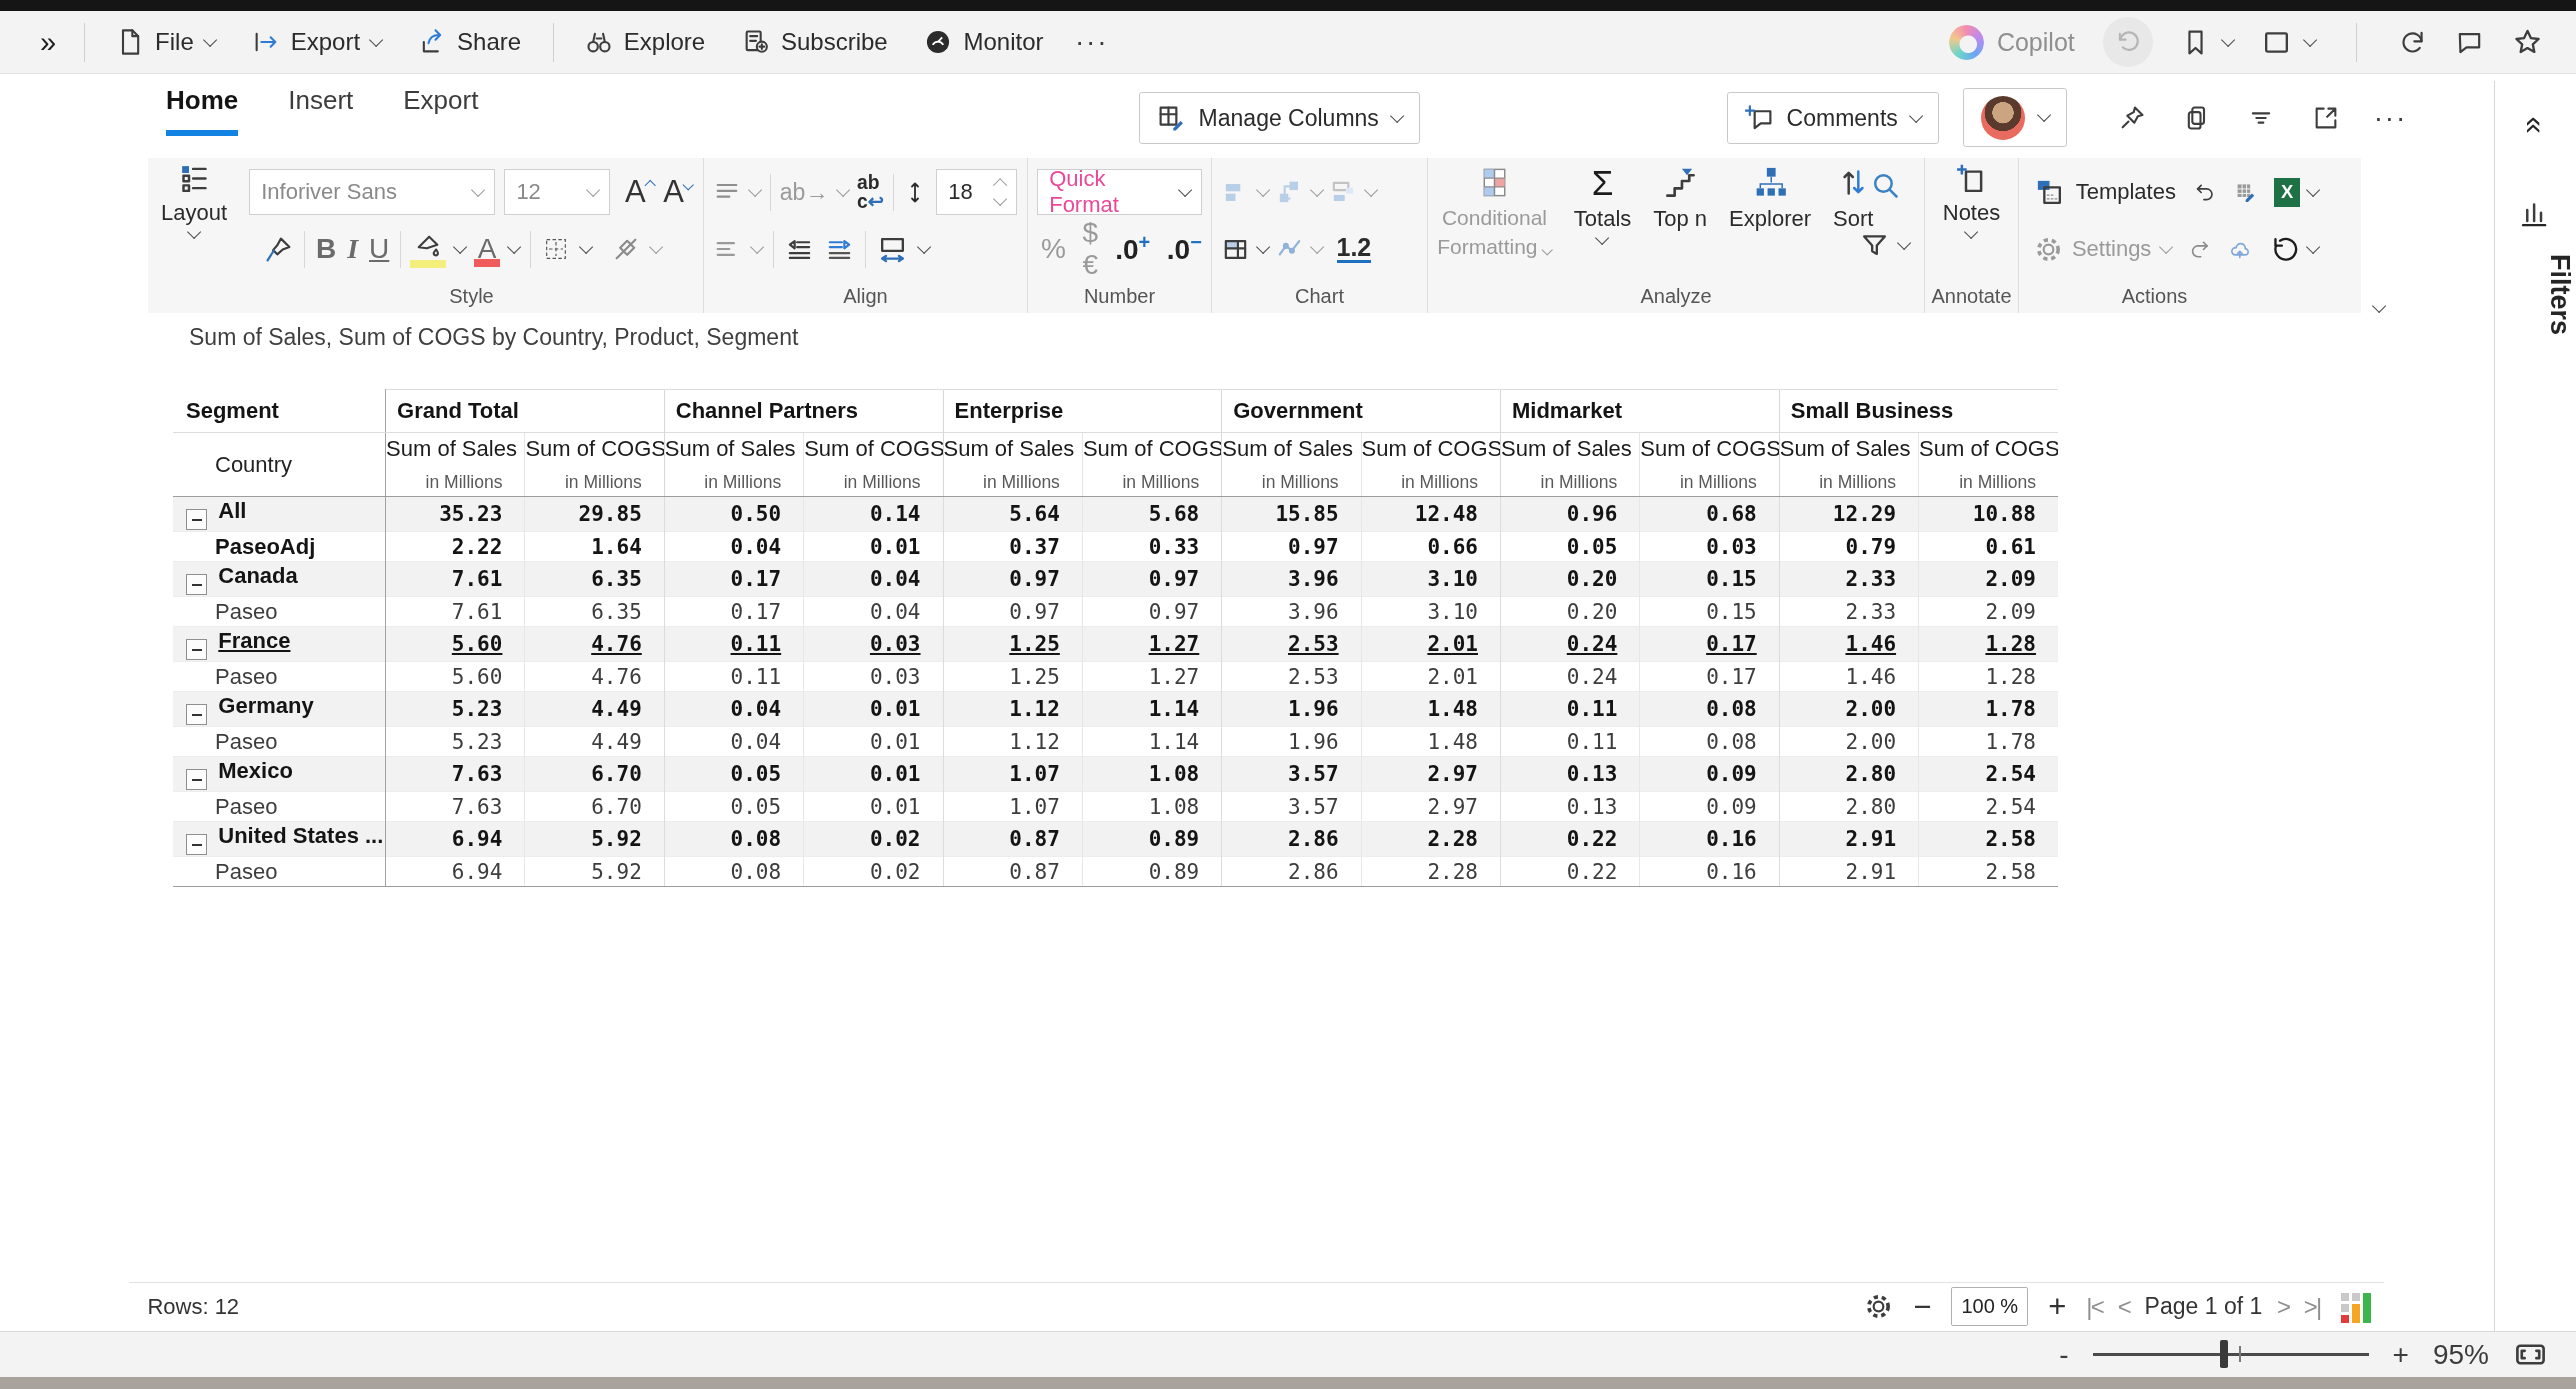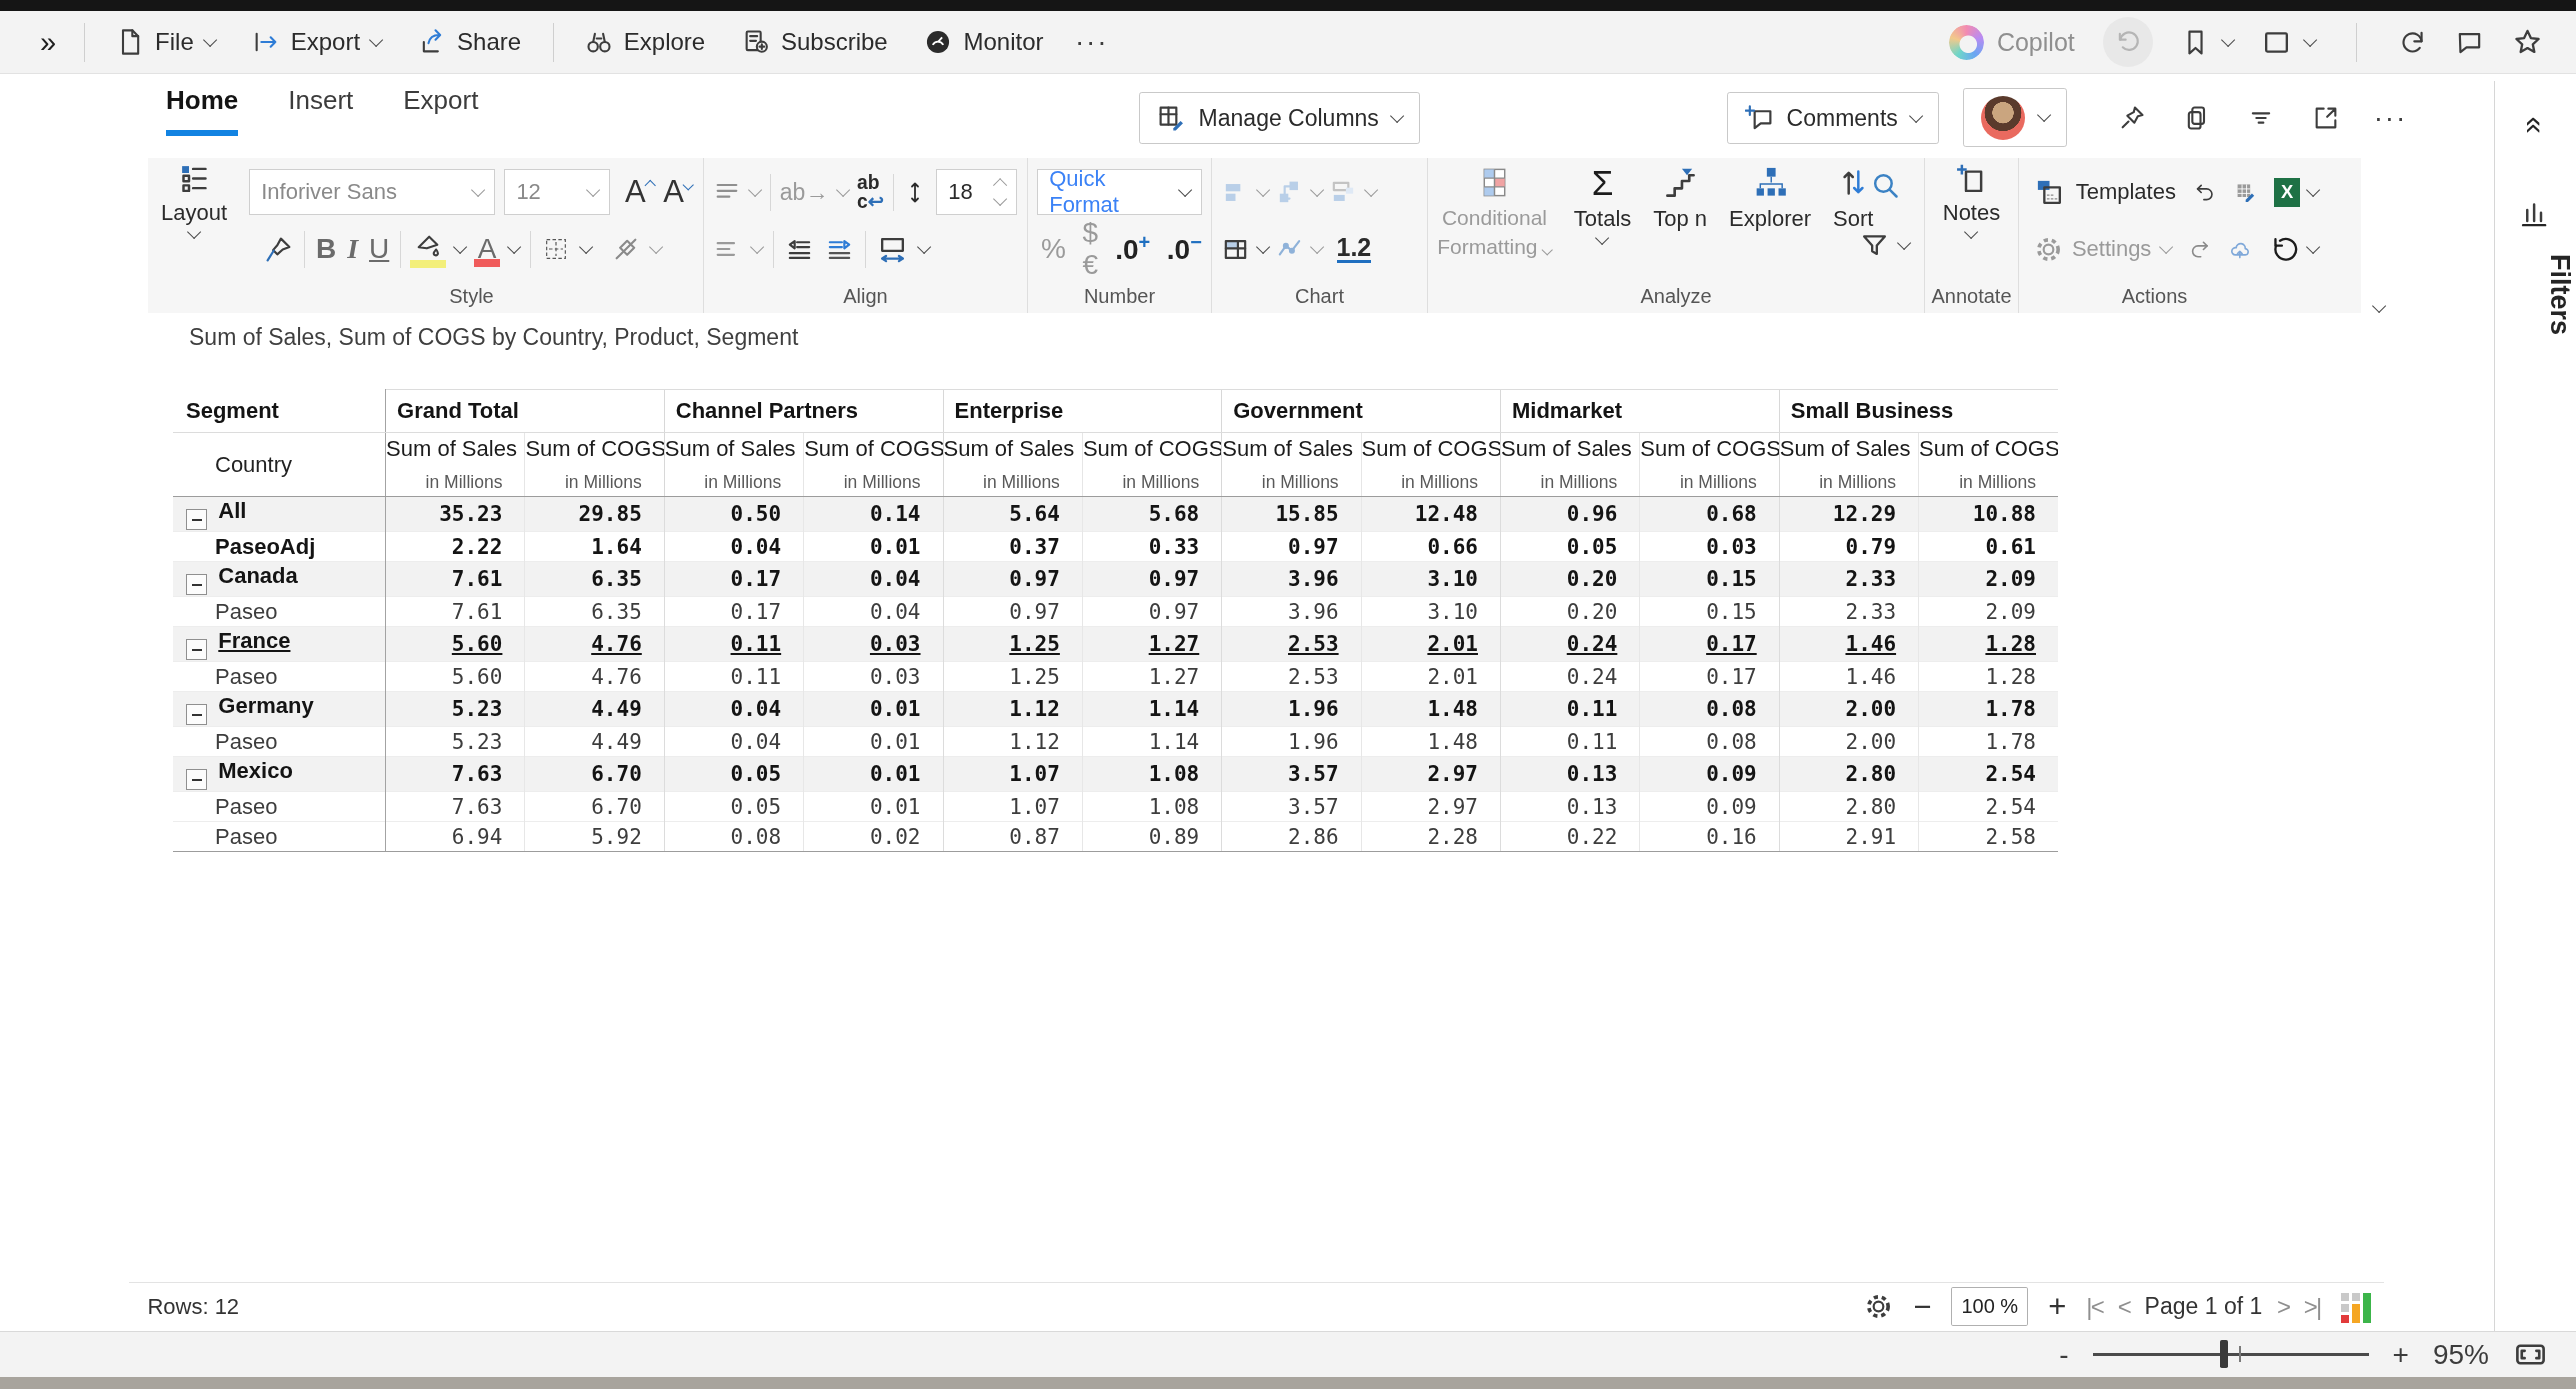--- a/index.html
+++ b/index.html
@@ -376,21 +376,21 @@
           <rect class="icn" x="4" y="4" width="16" height="9"></rect>
           <path class="icn" d="M4 19h16M4 19l3-2M4 19l3 2M20 19l-3-2M20 19l-3 2" style="stroke:#2e6fb7"></path>
         </svg>
       <span class="chv"></span>
     </div>
     <div class="glabel">Align</div>
   </div>
 
   <div class="rgroup" style="width:184px">
     <div class="row1">
-      <div class="selbox" style="width:166px;color:#3b82f6">
+      <div class="selbox" style="width:166px;color:#ec4899">
         <span>Quick Format</span>
           <span class="chv"></span>
       </div>
     </div>
     <div class="row2" style="gap:16.6px;padding-left:13px;font-size:28px">
       <span class="graytxt">%</span>
       <span class="graytxt">$€</span>
       <span style="font-weight:700;color:#222"><span>.0</span><sup class="bluetxt" style="font-size:20px">+</sup></span>
       <span style="font-weight:700;color:#222"><span>.0</span><sup class="bluetxt" style="font-size:20px">−</sup></span>
     </div>
@@ -801,20 +801,37 @@
           <td class="num">0.01</td>
           <td class="num gstart">1.07</td>
           <td class="num">1.08</td>
           <td class="num gstart">3.57</td>
           <td class="num">2.97</td>
           <td class="num gstart">0.13</td>
           <td class="num">0.09</td>
           <td class="num gstart">2.80</td>
           <td class="num">2.54</td>
         </tr>
+        <tr class="group" style="height: 35px;">
+          <td class="rowlab"><span class="minusbox">
+              <i></i>
+            </span><span>United States ...</span></td>
+          <td class="num gstart">6.94</td>
+          <td class="num">5.92</td>
+          <td class="num gstart">0.08</td>
+          <td class="num">0.02</td>
+          <td class="num gstart">0.87</td>
+          <td class="num">0.89</td>
+          <td class="num gstart">2.86</td>
+          <td class="num">2.28</td>
+          <td class="num gstart">0.22</td>
+          <td class="num">0.16</td>
+          <td class="num gstart">2.91</td>
+          <td class="num">2.58</td>
+        </tr>
         <tr class="child" style="height: 30px;">
           <td class="rowlab"><span class="indent">Paseo</span></td>
           <td class="num gstart">6.94</td>
           <td class="num">5.92</td>
           <td class="num gstart">0.08</td>
           <td class="num">0.02</td>
           <td class="num gstart">0.87</td>
           <td class="num">0.89</td>
           <td class="num gstart">2.86</td>
           <td class="num">2.28</td>

